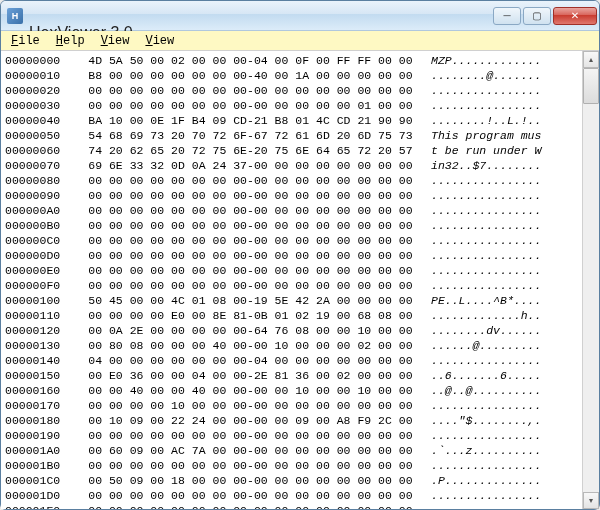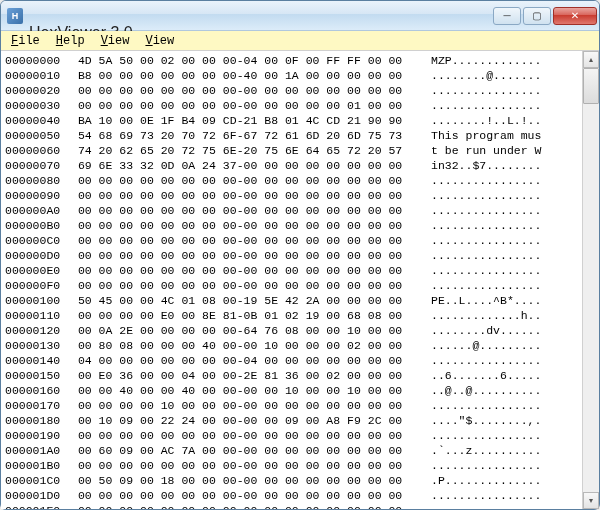--- a/index.html
+++ b/index.html
@@ -86,22 +86,22 @@
     overflow:hidden;
     padding: 2px 0 2px 4px;
     font-family: "Courier New", monospace;
     font-size: 11.5px;
     line-height: 15px;
     color:#000;
     white-space: pre;
   }
   .hex-row { display:flex; }
   .col-offset { width: 66px; }
-  .col-bytes { width: 352px; }
-  .col-ascii { flex:1; padding-left:8px; }
+  .col-bytes { width: 352px; text-align: center; }
+  .col-ascii { flex:1; padding-left:8px;font-style:italic; }
   .scrollbar {
     width: 17px;
     background:#f0f0f0;
     border-left:1px solid #d0d0d0;
     display:flex;
     flex-direction:column;
   }
   .sb-btn {
     height:17px;
     background:linear-gradient(to bottom,#f8f8f8,#e4e4e4);

